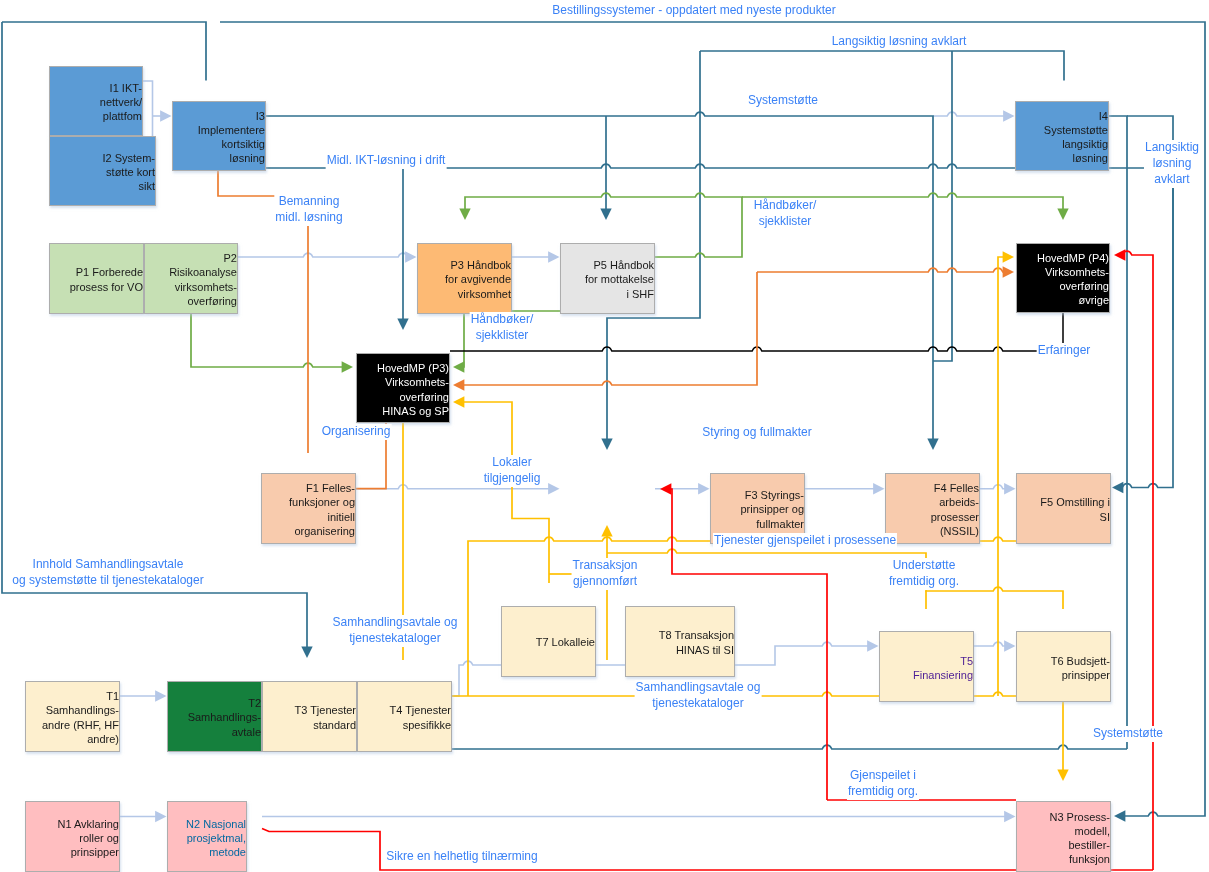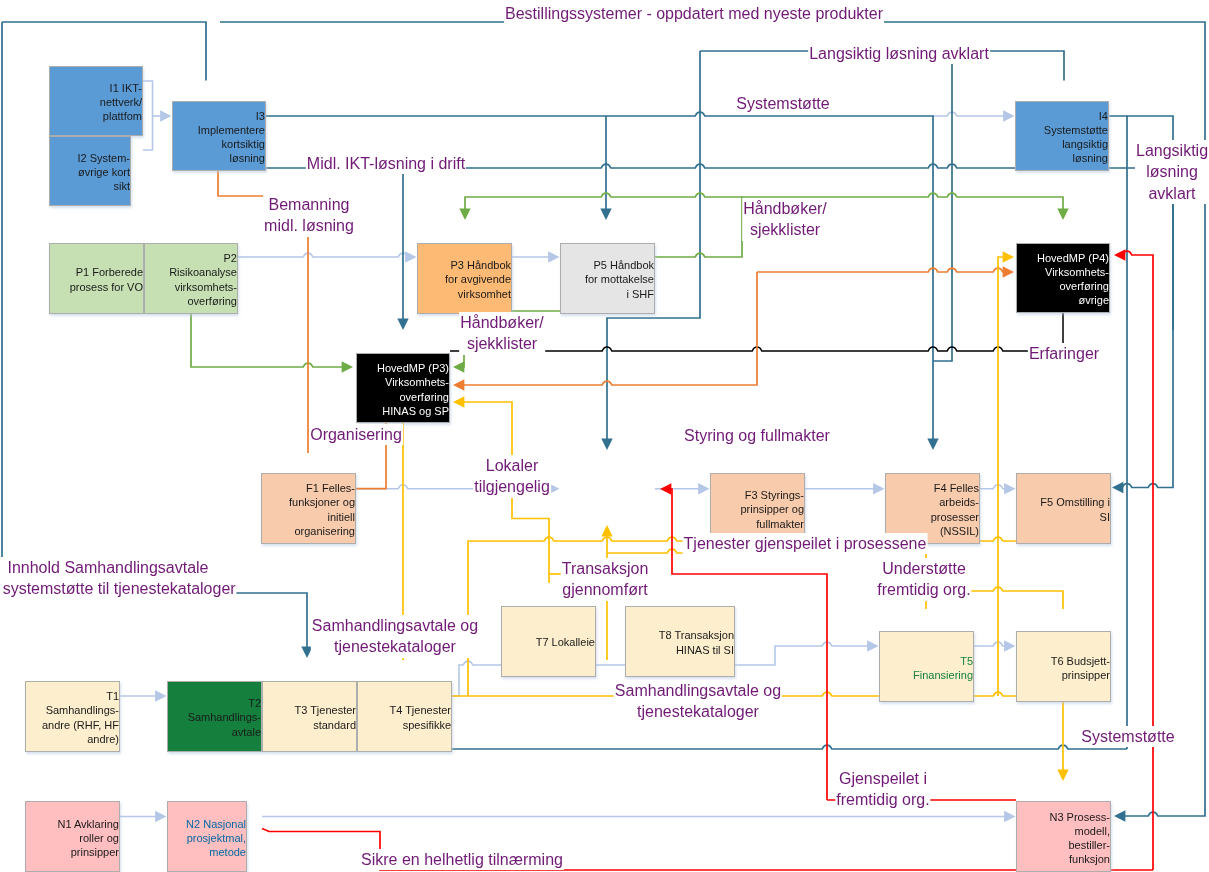--- a/index.html
+++ b/index.html
@@ -8,21 +8,21 @@
        font-family:"Liberation Sans",sans-serif;}
   #diagram{position:relative;width:1209px;height:872px;background:#fff;}
   #wires{position:absolute;top:0;left:0;}
   .box{position:absolute;box-sizing:border-box;display:flex;
        align-items:center;justify-content:center;text-align:right;
        font-size:11px;line-height:1.28;
        border:0.8px solid #ADADAD;
        box-shadow:1px 1.5px 2.5px rgba(180,200,225,0.55);margin-top:20px;}
   .box>div{width:100%;position:relative;top:1.5px;}
   .box span{display:block;}
-  .lbl{position:absolute;font-size:16px;color:#701a75;text-align:center;
+  .lbl{position:absolute;font-size:12px;color:#3b82f6;text-align:center;
        line-height:1.33;white-space:nowrap;background:#fff;padding:0 1px;}
 </style>
 </head>
 <body>
 
 <div id="diagram">
 <svg id="wires" width="1209" height="872">
 <path d="M 143.0 81.0 L 152.5 81.0 L 152.5 150.0 L 143.0 150.0" fill="none" stroke="#B4C7E7" stroke-width="1.6"></path>
 <path d="M 152.5 116.0 L 161.3 116.0" fill="none" stroke="#B4C7E7" stroke-width="1.6"></path>
 <polygon points="171.5,116.0 160.1,110.3 160.1,121.7" fill="#B4C7E7"></polygon>
@@ -115,24 +115,24 @@
 <path d="M 1153.0 870.0 L 1153.0 255.0 L 1131.8 255.0 C 1129.50 249.80 1124.50 249.80 1122.20 255.00 L 1124.2 255.0" fill="none" stroke="#FF0000" stroke-width="1.7"></path>
 <polygon points="1114.0,255.0 1125.4,249.3 1125.4,260.7" fill="#FF0000"></polygon>
 </svg>
 <div class="box" style="left:49px;top:45.5px;width:94px;height:70px;background:#5B9BD5;color:#1a1a1a">
       <div>
         <span>I1 IKT-</span>
         <span>nettverk/</span>
         <span>plattfom</span>
       </div>
     </div>
-<div class="box" style="left:49px;top:115.5px;width:82px;height:70px;background:#5B9BD5;color:#1a1a1a">
+<div class="box" style="left:49px;top:115.5px;width:107px;height:70px;background:#5B9BD5;color:#1a1a1a">
       <div>
         <span>I2 System-</span>
-        <span>øvrige kort</span>
+        <span>støtte kort</span>
         <span>sikt</span>
       </div>
     </div>
 <div class="box" style="left:172px;top:80.5px;width:94px;height:70px;background:#5B9BD5;color:#1a1a1a">
       <div>
         <span>I3</span>
         <span>Implementere</span>
         <span>kortsiktig</span>
         <span>løsning</span>
       </div>
@@ -222,21 +222,21 @@
       <div>
         <span>T7 Lokalleie</span>
       </div>
     </div>
 <div class="box" style="left:625px;top:585.5px;width:110px;height:71px;background:#FDEFCE;color:#1a1a1a">
       <div>
         <span>T8 Transaksjon</span>
         <span>HINAS til SI</span>
       </div>
     </div>
-<div class="box" style="left:879px;top:611px;width:95px;height:71px;background:#FDEFCE;color:#15803d">
+<div class="box" style="left:879px;top:611px;width:95px;height:71px;background:#FDEFCE;color:#4c1d95">
       <div>
         <span>T5</span>
         <span>Finansiering</span>
       </div>
     </div>
 <div class="box" style="left:1016px;top:611px;width:95px;height:71px;background:#FDEFCE;color:#1a1a1a">
       <div>
         <span>T6 Budsjett-</span>
         <span>prinsipper</span>
       </div>
@@ -284,21 +284,21 @@
     </div>
 <div class="box" style="left:1016px;top:781px;width:95px;height:71px;background:#FFBEC0;color:#1a1a1a">
       <div>
         <span>N3 Prosess-</span>
         <span>modell,</span>
         <span>bestiller-</span>
         <span>funksjon</span>
       </div>
     </div>
 <div class="lbl" style="left:694px;top:3px;transform:translateX(-50%)">Bestillingssystemer - oppdatert med nyeste produkter</div>
-<div class="lbl" style="left:899px;top:43px;transform:translateX(-50%)">Langsiktig løsning avklart</div>
+<div class="lbl" style="left:899px;top:34px;transform:translateX(-50%)">Langsiktig løsning avklart</div>
 <div class="lbl" style="left:783px;top:93px;transform:translateX(-50%)">Systemstøtte</div>
 <div class="lbl" style="left:386px;top:153px;transform:translateX(-50%)">Midl. IKT-løsning i drift</div>
 <div class="lbl" style="left:1172px;top:140px;transform:translateX(-50%)">Langsiktig<br>løsning<br>avklart</div>
 <div class="lbl" style="left:309px;top:194px;transform:translateX(-50%)">Bemanning<br>midl. løsning</div>
 <div class="lbl" style="left:785px;top:198px;transform:translateX(-50%)">Håndbøker/<br>sjekklister</div>
 <div class="lbl" style="left:502px;top:312px;transform:translateX(-50%)">Håndbøker/<br>sjekklister</div>
 <div class="lbl" style="left:1064px;top:343px;transform:translateX(-50%)">Erfaringer</div>
 <div class="lbl" style="left:356px;top:424px;transform:translateX(-50%)">Organisering</div>
 <div class="lbl" style="left:512px;top:455px;transform:translateX(-50%)">Lokaler<br>tilgjengelig</div>
 <div class="lbl" style="left:757px;top:425px;transform:translateX(-50%)">Styring og fullmakter</div>

